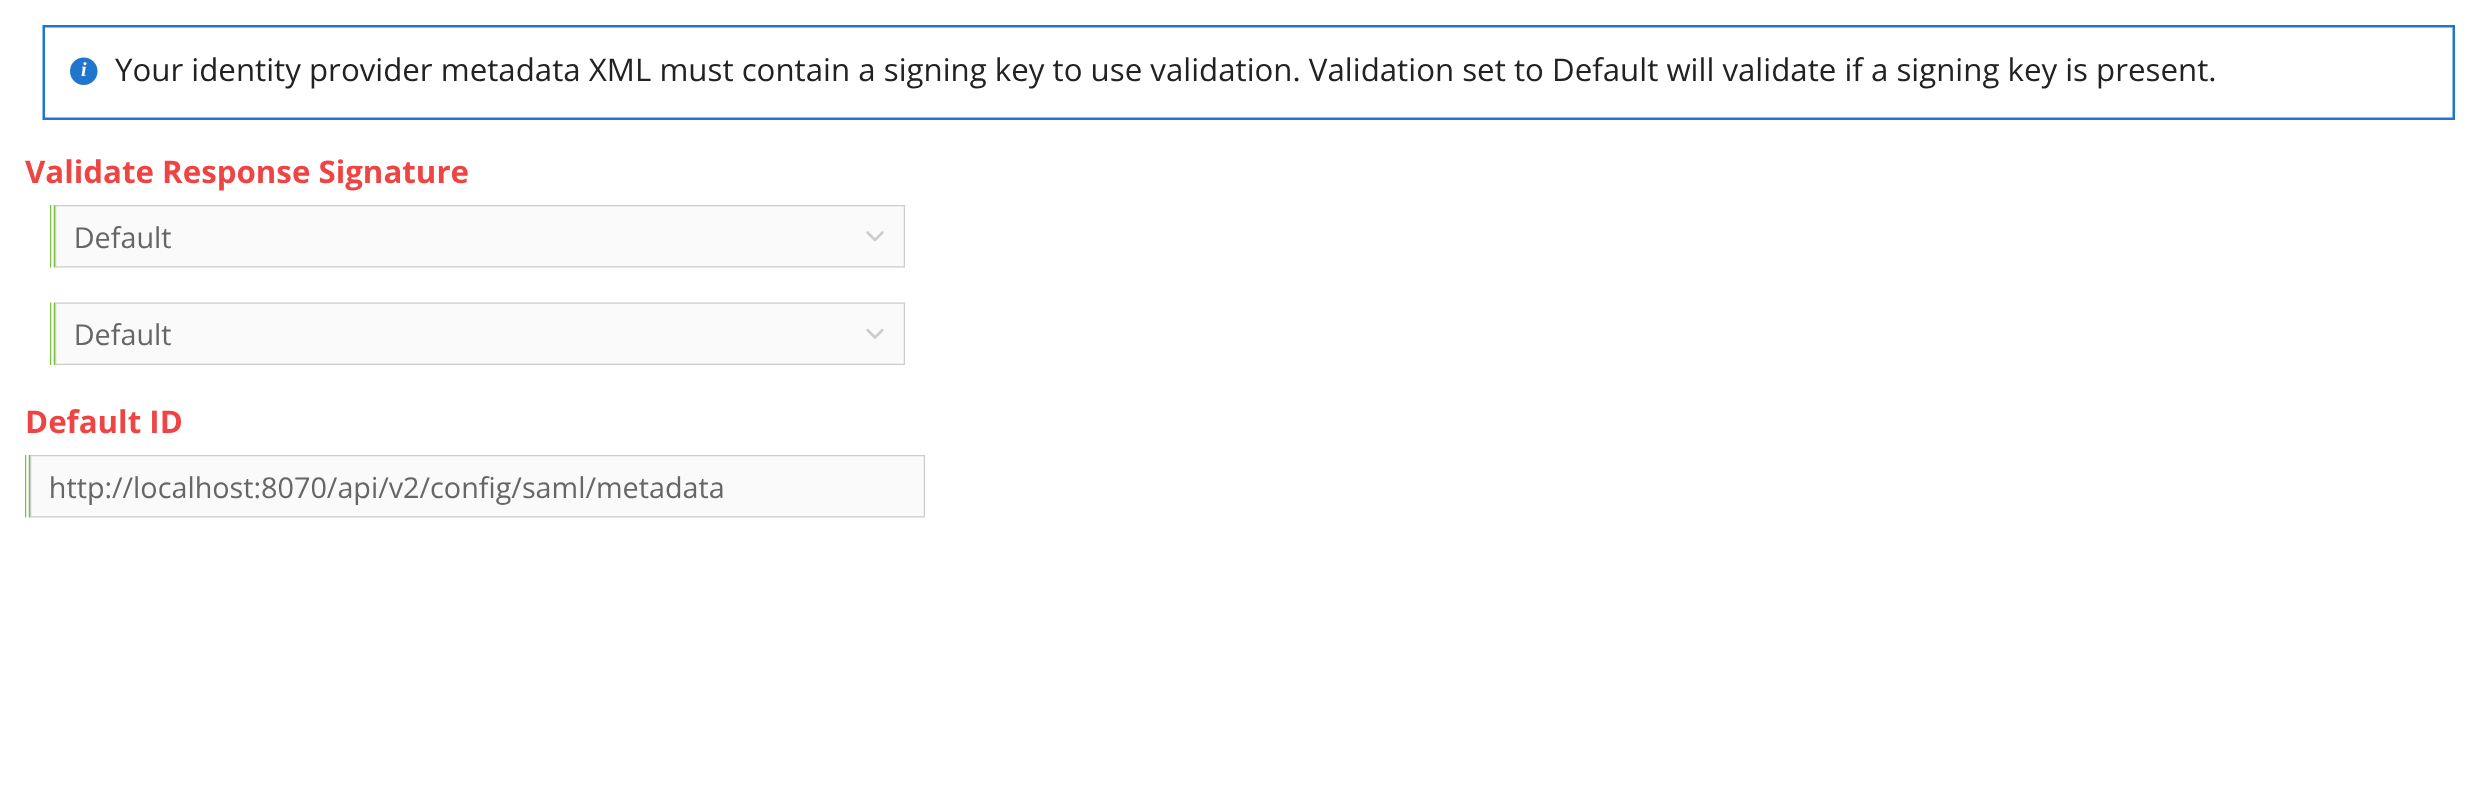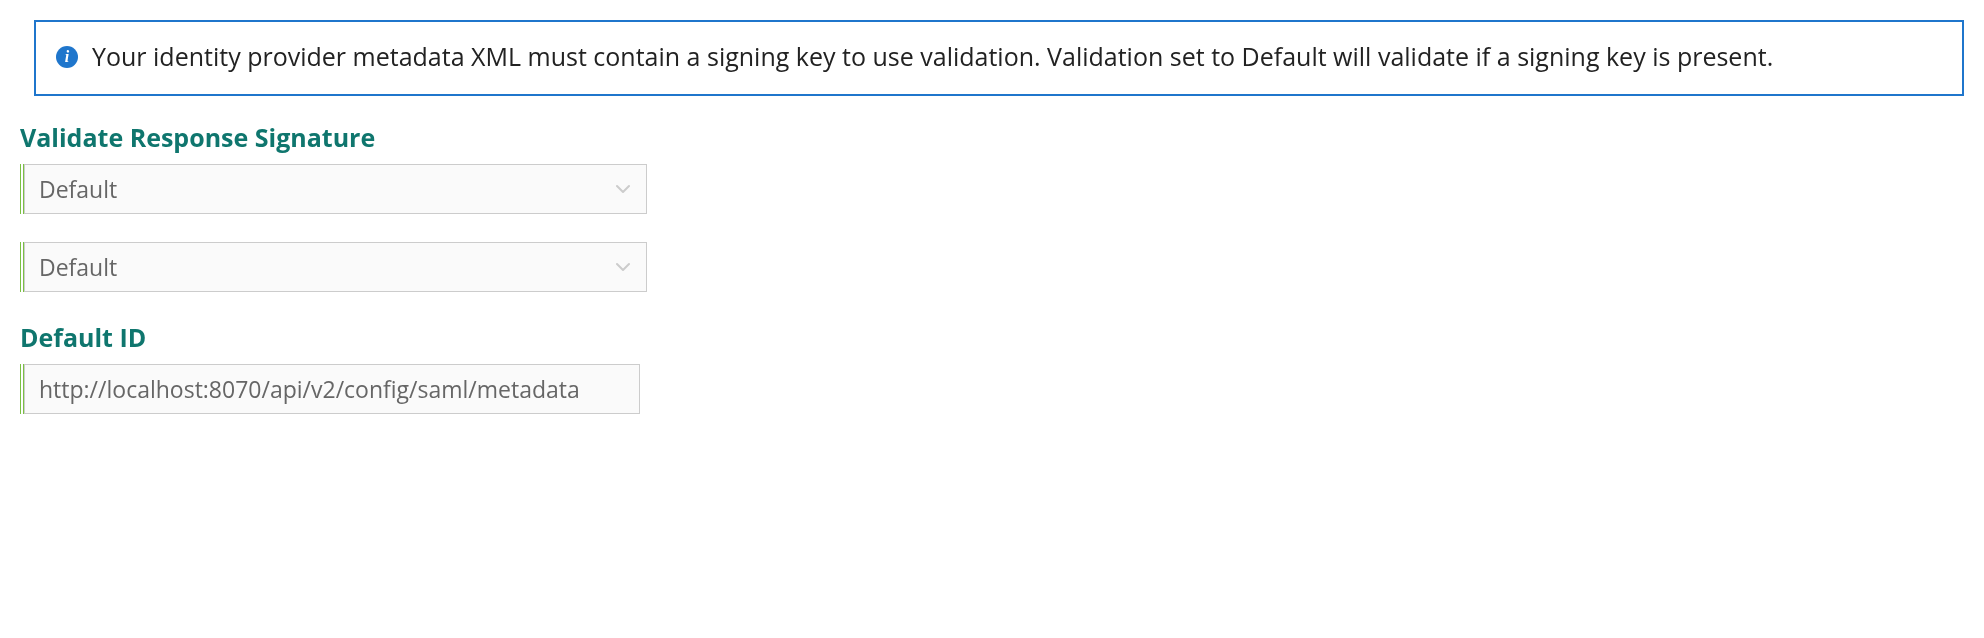--- a/index.html
+++ b/index.html
@@ -45,29 +45,30 @@
     }
     .info-text {
       flex: 1;
     }
     .form-group {
       margin-bottom: 28px;
     }
     .form-label {
       font-size: 25px;
       font-weight: 700;
-      color: #0f766e;
+      color: #ef4444;
       display: block;
       margin-bottom: 10px;
       margin-left: 0;
     }
     .select-wrapper {
       position: relative;
-      width: 627px;
+      width: 684px;
       border-left: 4px double #7bc043;
+      margin-left: 20px;
     }
     .select-control {
       position: relative;
       width: 100%;
       height: 50px;
       border: 1px solid #cccccc;
       background: #fafafa;
       display: flex;
       align-items: center;
       padding: 0 44px 0 14px;
@@ -80,21 +81,21 @@
       right: 16px;
       top: 50%;
       transform: translateY(-50%);
       pointer-events: none;
     }
     .select-caret svg {
       display: block;
     }
     .text-input-wrapper {
       position: relative;
-      width: 620px;
+      width: 720px;
       border-left: 4px double #7bc043;
     }
     .text-input {
       width: 100%;
       height: 50px;
       border: 1px solid #cccccc;
       background: #fafafa;
       padding: 0 14px;
       font-size: 23px;
       color: #666666;

